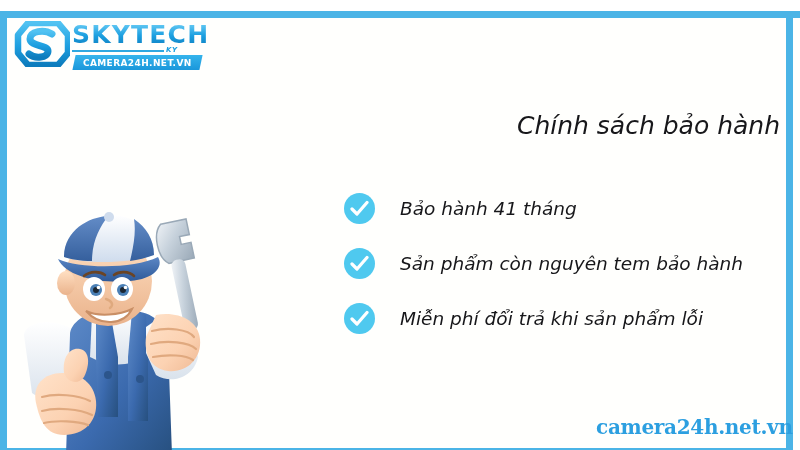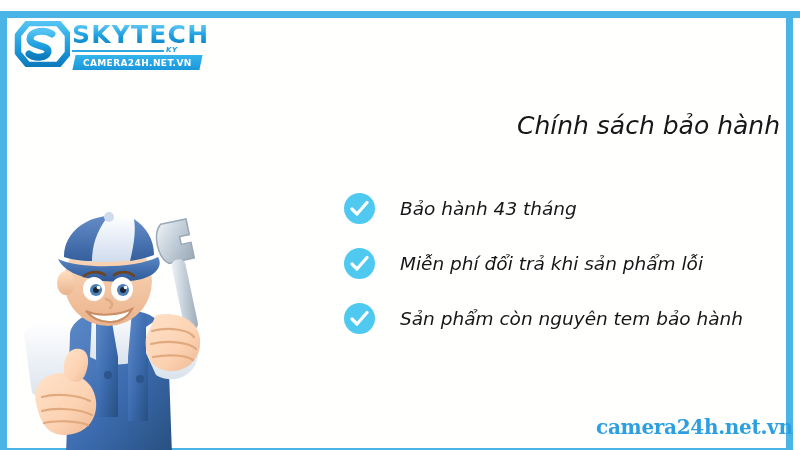--- a/index.html
+++ b/index.html
@@ -188,39 +188,39 @@
   <div class="heading">Chính sách bảo hành</div>
 
   <div class="benefits">
 
     <div class="benefit-row">
       <span class="check-badge">
         <svg width="19" height="17" viewBox="0 0 19 17">
           <path d="M2 9 L7 14 L17 2.5" fill="none" stroke="#ffffff" stroke-width="3.2" stroke-linecap="round" stroke-linejoin="round"></path>
         </svg>
       </span>
-      <span class="benefit-text">Bảo hành 43 tháng</span>
+      <span class="benefit-text">Bảo hành 41 tháng</span>
+    </div>
+
+    <div class="benefit-row">
+      <span class="check-badge">
+        <svg width="19" height="17" viewBox="0 0 19 17">
+          <path d="M2 9 L7 14 L17 2.5" fill="none" stroke="#ffffff" stroke-width="3.2" stroke-linecap="round" stroke-linejoin="round"></path>
+        </svg>
+      </span>
+      <span class="benefit-text">Sản phẩm còn nguyên tem bảo hành</span>
     </div>
 
     <div class="benefit-row">
       <span class="check-badge">
         <svg width="19" height="17" viewBox="0 0 19 17">
           <path d="M2 9 L7 14 L17 2.5" fill="none" stroke="#ffffff" stroke-width="3.2" stroke-linecap="round" stroke-linejoin="round"></path>
         </svg>
       </span>
       <span class="benefit-text">Miễn phí đổi trả khi sản phẩm lỗi</span>
-    </div>
-
-    <div class="benefit-row">
-      <span class="check-badge">
-        <svg width="19" height="17" viewBox="0 0 19 17">
-          <path d="M2 9 L7 14 L17 2.5" fill="none" stroke="#ffffff" stroke-width="3.2" stroke-linecap="round" stroke-linejoin="round"></path>
-        </svg>
-      </span>
-      <span class="benefit-text">Sản phẩm còn nguyên tem bảo hành</span>
     </div>
 
   </div>
 
   <div class="mascot">
     <svg width="226" height="248" viewBox="0 0 226 248">
       <defs>
         <linearGradient id="skin" x1="0" y1="0" x2="1" y2="1">
           <stop offset="0%" stop-color="#ffe2c9"></stop>
           <stop offset="60%" stop-color="#fcd2b2"></stop>

